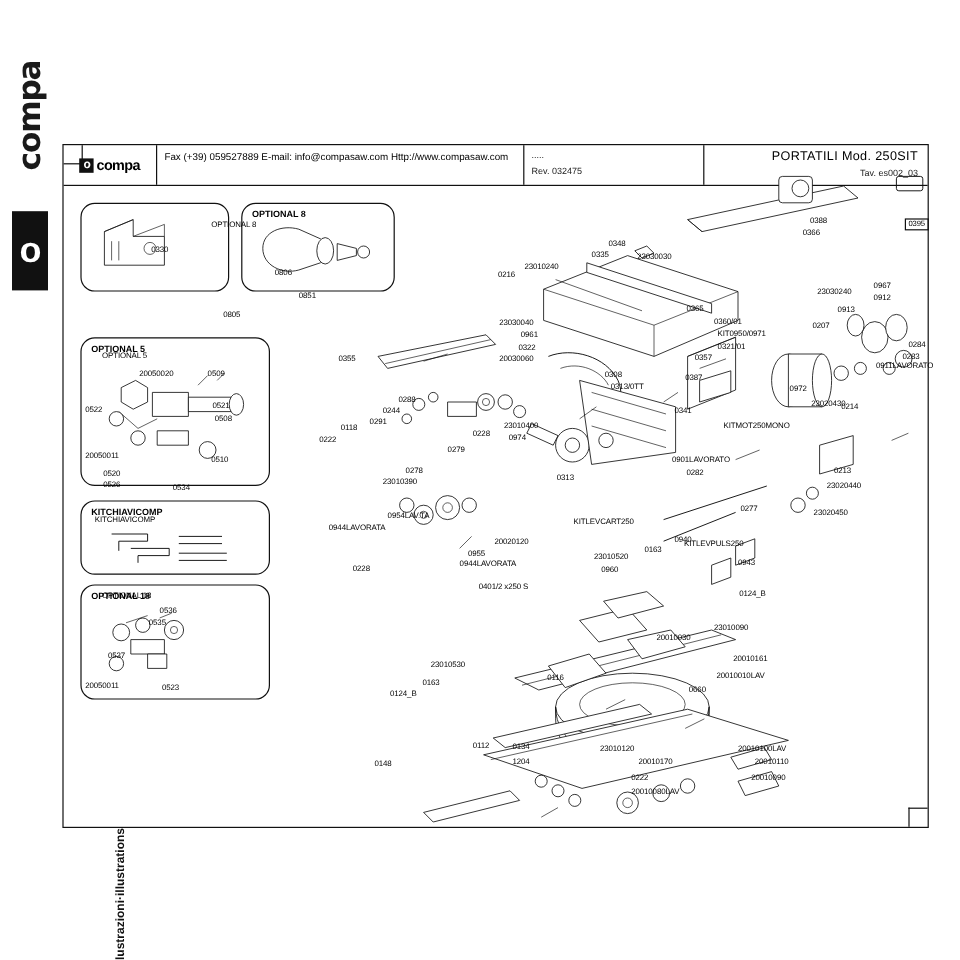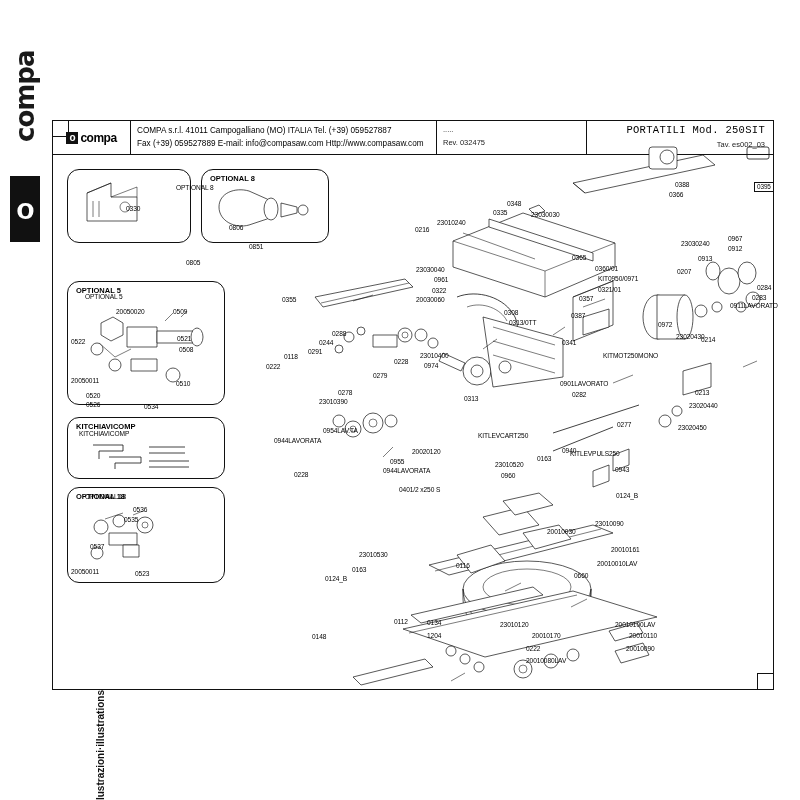--- a/index.html
+++ b/index.html
@@ -161,21 +161,20 @@
   .tb-model {
     width: 186px;
     padding: 3px 8px;
     box-sizing: border-box;
     font-size: 10.5px;
     text-align: right;
   }
   .tb-model .model-name {
     font-weight: normal;
     letter-spacing: 0.3px;
-    font-family: Liberation Mono, monospace;
   }
   .tb-model .tav {
     font-size: 7.5px;
     margin-top: 4px;
     color: #222;
   }
 
   
   .optbox {
     position: absolute;
@@ -238,21 +237,20 @@
     <div class="frame-corner br"></div>
 
     <div class="titleblock">
       <div class="tb-logo">
         <div class="logo-inner">
           <span class="logo-square">o</span>
           <span>compa</span>
         </div>
       </div>
       <div class="tb-address">
-        <div>COMPA s.r.l. 41011 Campogalliano (MO) ITALIA Tel. (+39) 059527887</div>
         <div>Fax (+39) 059527889 E-mail: info@compasaw.com Http://www.compasaw.com</div>
       </div>
       <div class="tb-rev">
         <div>.....</div>
         <div>Rev. 032475</div>
       </div>
       <div class="tb-model">
         <div class="model-name">PORTATILI  Mod.  250SIT</div>
         <div class="tav">Tav. es002_03</div>
       </div>

